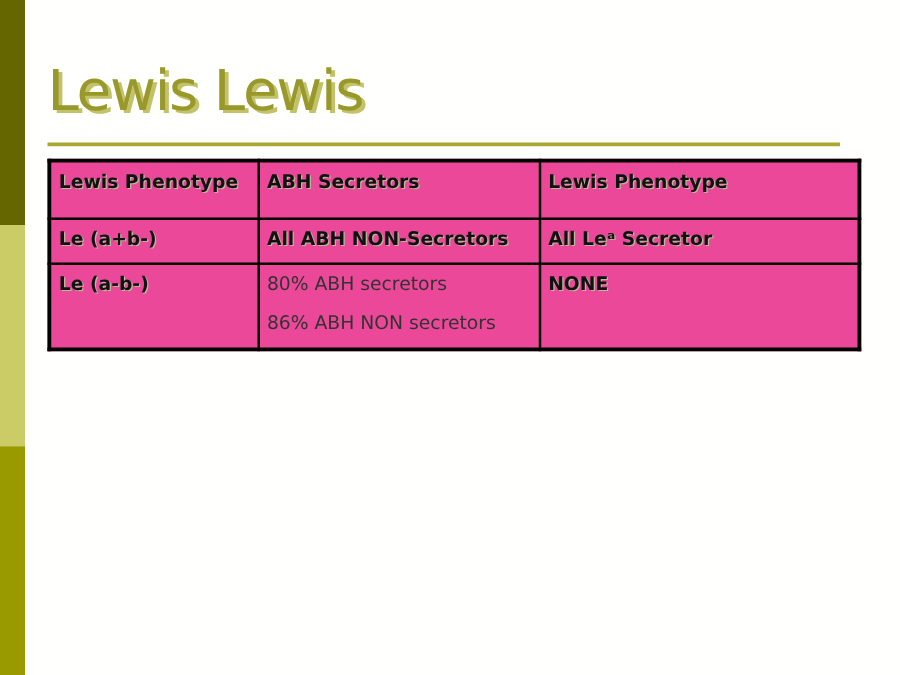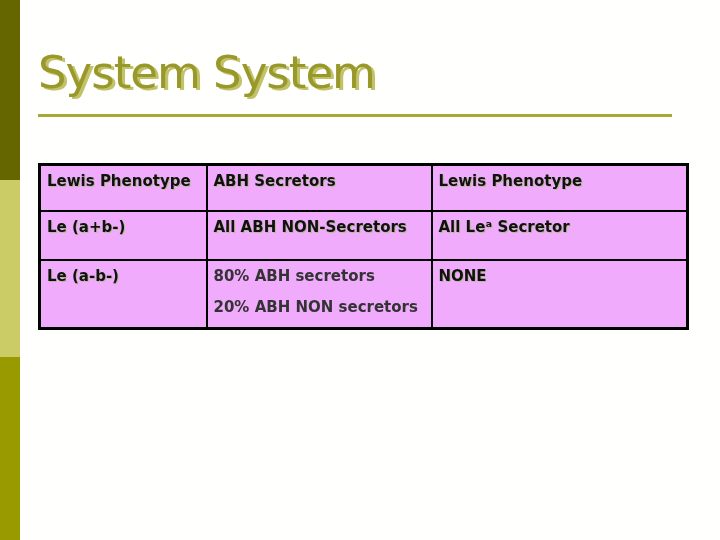--- a/index.html
+++ b/index.html
@@ -45,66 +45,65 @@
     width: 634px; height: 3px;
     background: var(--rule, #A8A832);
   }
 
   table.lewis {
     position: absolute;
     left: 38px; top: 127px;
     width: 648px;
     border-collapse: collapse;
     table-layout: fixed;
-    background: #f0abfc;
-    margin-top: 36px;
+    background: #ec4899;
   }
   table.lewis, table.lewis td, table.lewis th {
     border: 2px solid var(--table_border, #000000);
   }
   table.lewis { border-width: 3px; }
   table.lewis td, table.lewis th {
     vertical-align: top;
     text-align: left;
     padding: 6px 4px 2px 6px;
     font-size: 15px;
     line-height: 1.25;
     font-weight: 700;
     color: var(--text, #111111);
     text-shadow: 1px 1px 0 #b9b99a;
     overflow: hidden;
   }
   col.c1 { width: 167px; }
   col.c2 { width: 225px; }
   col.c3 { width: 256px; }
   tr.r-header { height: 46px; }
-  tr.r-1 { height: 49px; }
+  tr.r-1 { height: 36px; }
   tr.r-2 { height: 55px; }
   tr.r-3 { height: 69px; }
 
   .cell-regular {
-    font-weight: 700;
+    font-weight: 400;
     color: #333333;
     text-shadow: none;
   }
   .cell-line2 { margin-top: 13px; }
   .wrap-narrow { max-width: 236px; }
 </style>
 </head>
 <body>
 
 <div class="slide">
 
   <div class="sidebar">
     <div class="seg seg-dark"></div>
     <div class="seg seg-light"></div>
     <div class="seg seg-medium"></div>
   </div>
 
-  <h1 class="title">System System</h1>
+  <h1 class="title">Lewis Lewis</h1>
 
   <div class="rule"></div>
 
   <table class="lewis">
     <colgroup>
       <col class="c1">
         <col class="c2">
         <col class="c3">
     </colgroup>
     <thead>
@@ -117,20 +116,20 @@
     <tbody>
       <tr class="r-1">
         <td>Le (a+b-)</td>
         <td>All ABH NON-Secretors</td>
         <td>All Leᵃ Secretor</td>
       </tr>
       <tr class="r-3">
         <td>Le (a-b-)</td>
         <td>
           <div class="cell-regular">80% ABH secretors</div>
-          <div class="cell-regular cell-line2">20% ABH NON secretors</div>
+          <div class="cell-regular cell-line2">86% ABH NON secretors</div>
         </td>
         <td>NONE</td>
       </tr>
     </tbody>
   </table>
 
 </div>
 
 </body></html>

